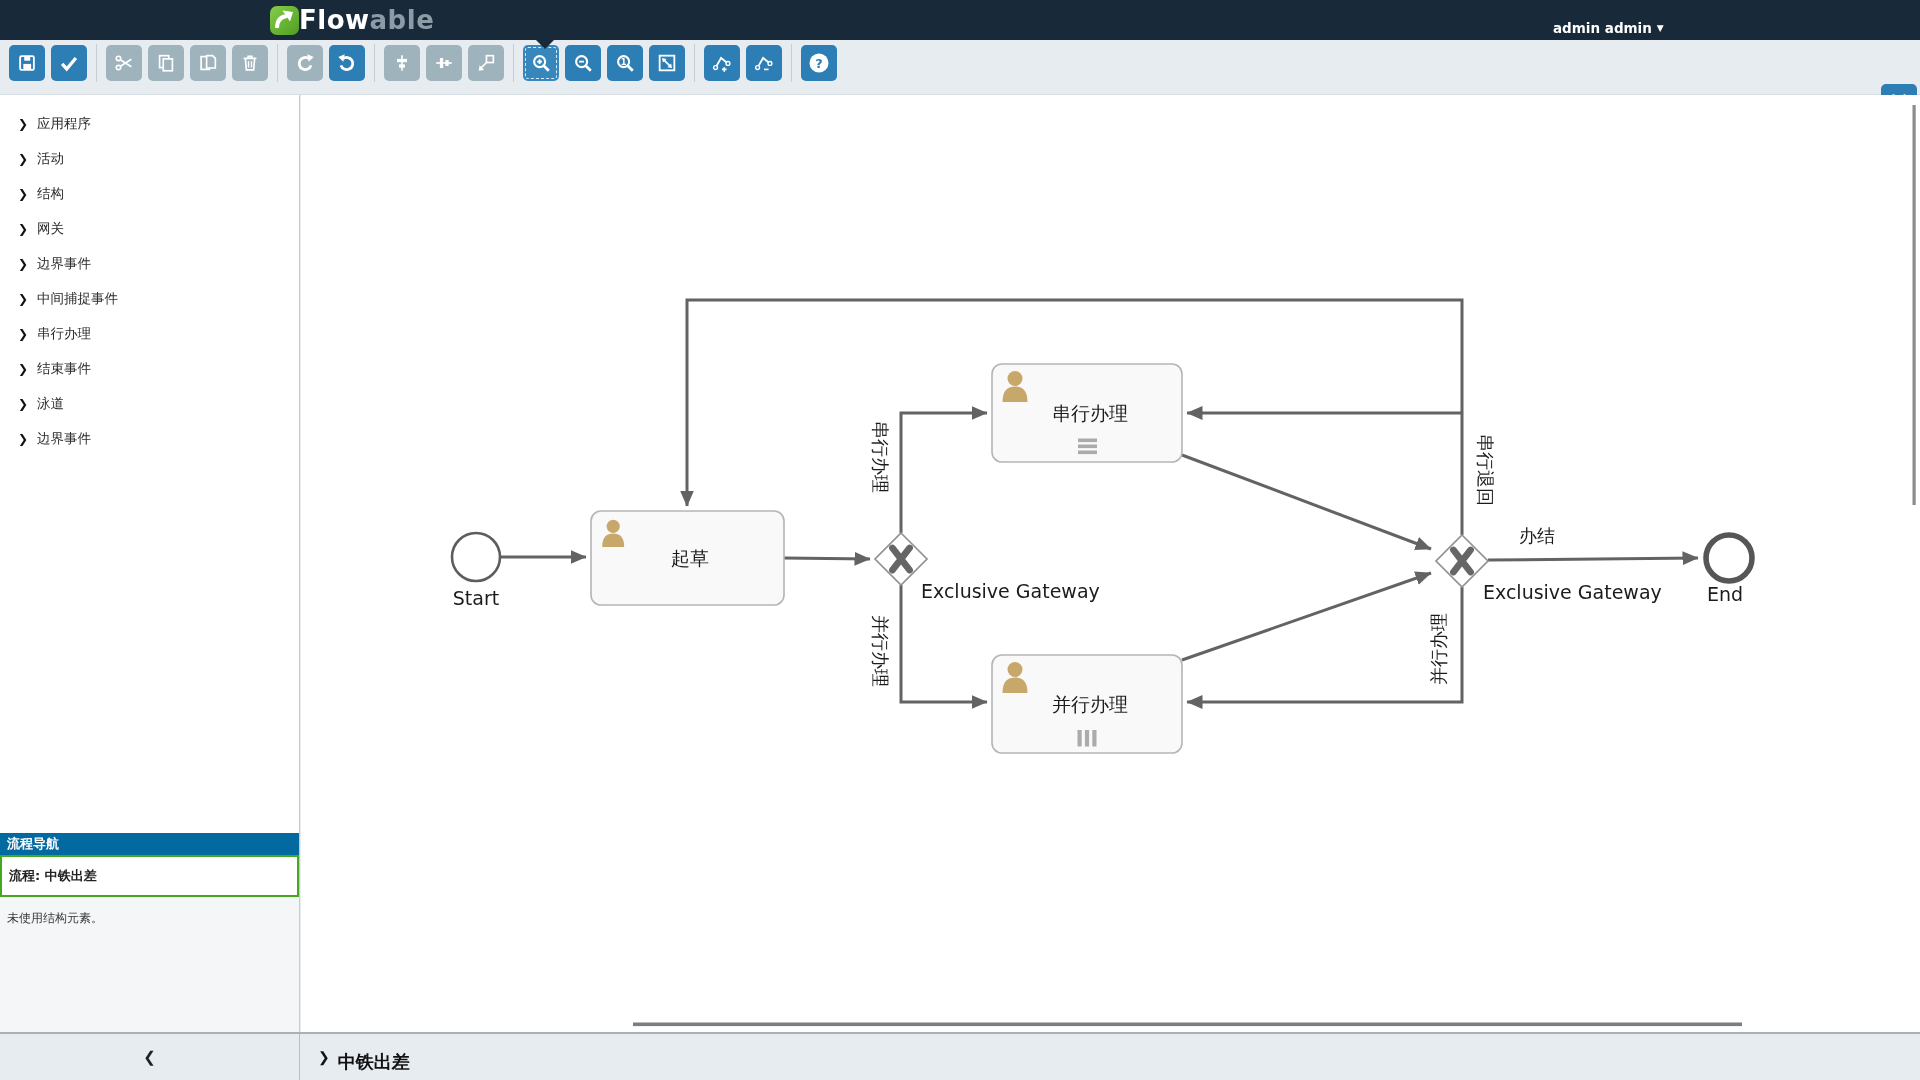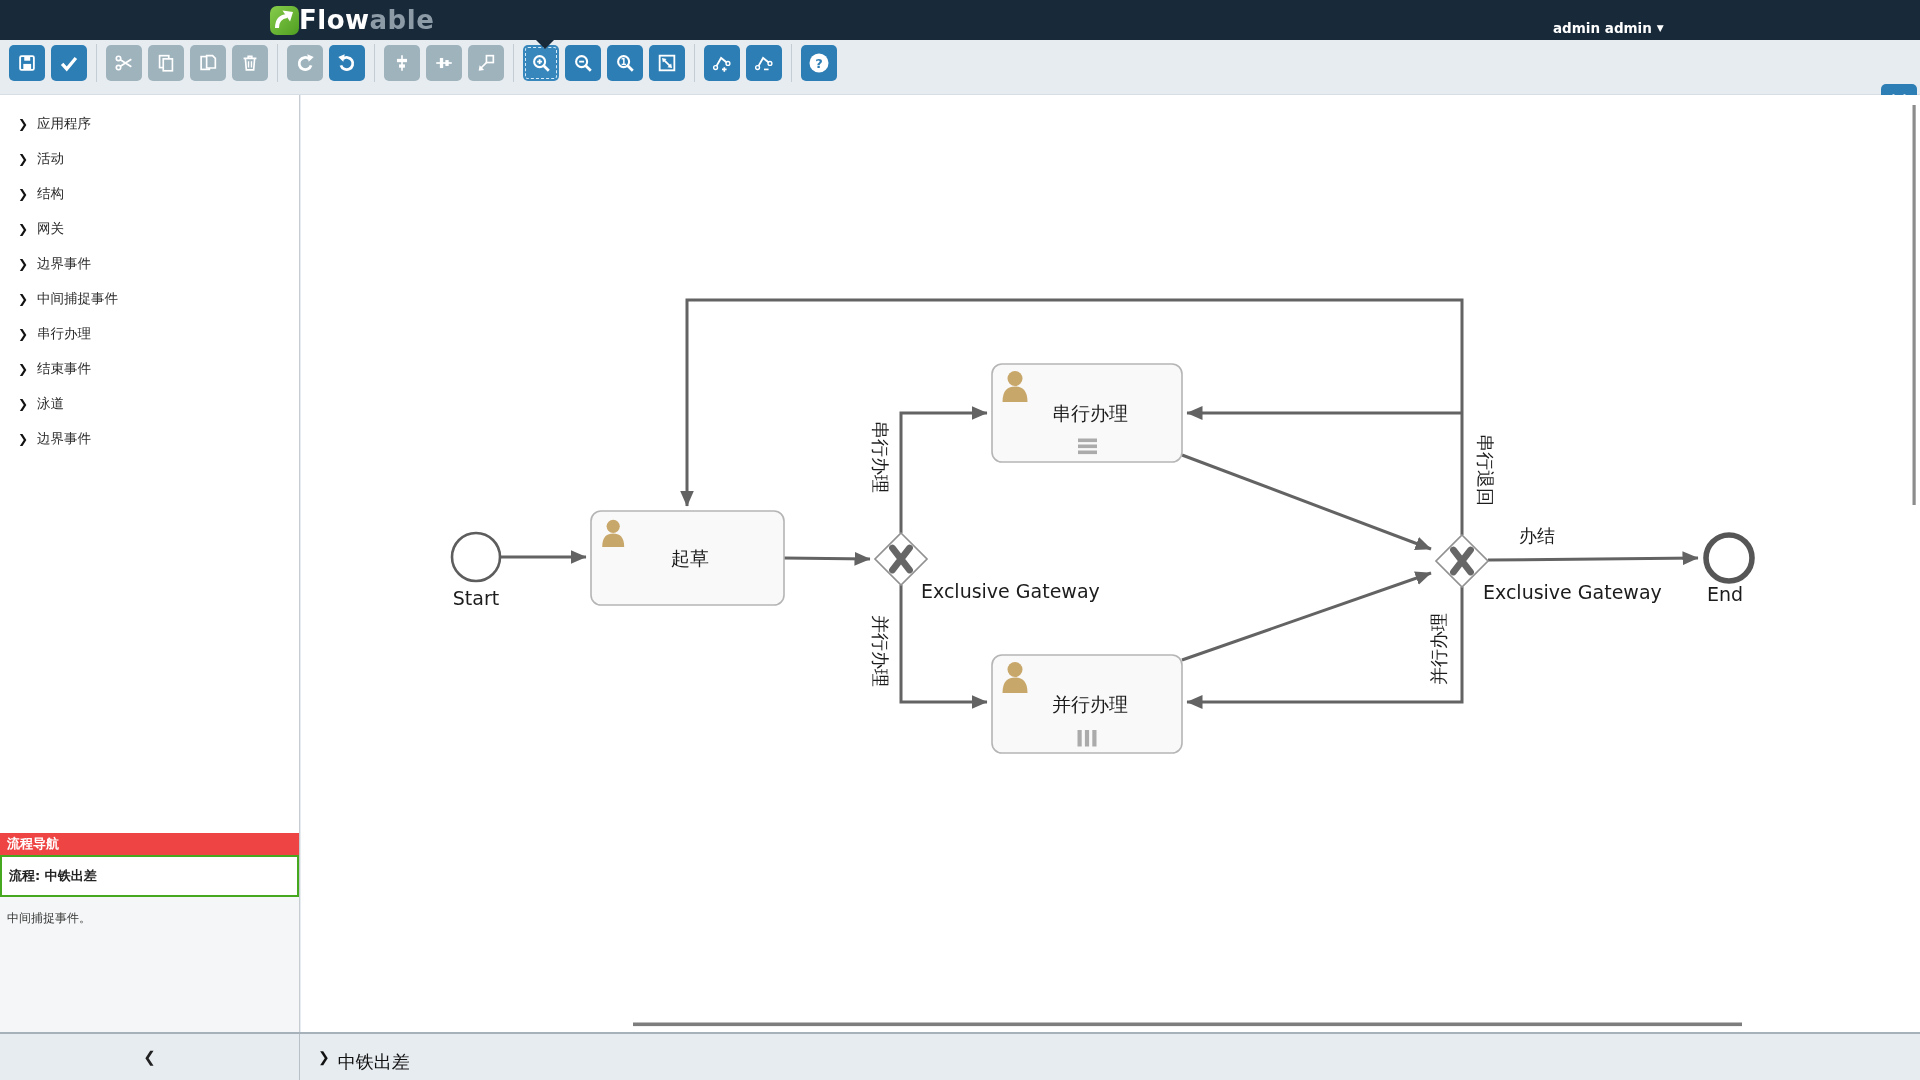--- a/index.html
+++ b/index.html
@@ -38,35 +38,35 @@
 
   
   .sidebar { position:absolute; left:0; top:95px; width:300px; height:937px;
     background:#ffffff; border-right:1px solid #c6ccd2; }
   .pal-item { position:absolute; left:18px; display:flex; align-items:center; gap:9px;
     font-size:13.5px; color:#2b2b2b; cursor:pointer; height:20px;}
   .pal-chev { font-size:12px; font-weight:bold; color:#111; }
 
   
   .nav-panel { position:absolute; left:0; top:833px; width:299px; height:199px; background:#f5f6f7; }
-  .nav-panel-header { height:22px; background:#ef4444; color:#fff; font-size:13px; font-weight:bold;
+  .nav-panel-header { height:22px; background:#0369a1; color:#fff; font-size:13px; font-weight:bold;
     display:flex; align-items:center; padding-left:7px; }
   .nav-panel-proc { height:42px; background:#fff; border:2px solid #46a81f; display:flex; align-items:center;
     padding-left:7px; font-size:13px; font-weight:bold; color:#222; cursor:pointer; }
   .nav-panel-note { padding:13px 0 0 7px; font-size:12px; color:#3a3a3a; }
 
   
   .footer { position:absolute; left:0; top:1032px; width:1920px; height:48px;
     background:#e7ecf1; border-top:2px solid #a7b1b9; }
   .footer-left { position:absolute; left:0; top:0; width:300px; height:46px;
     border-right:1px solid #b9c1c8; display:flex; align-items:center; justify-content:center; }
   .footer-collapse { font-size:15px; font-weight:bold; color:#222; cursor:pointer; }
   .footer-title-wrap { position:absolute; left:318px; top:0; height:46px; display:flex; align-items:center; gap:8px; }
   .footer-chev { font-size:14px; font-weight:bold; color:#111; }
-  .footer-title { font-size:18px; font-weight:normal; color:#111;margin-top:10px; }
+  .footer-title { font-size:18px; font-weight:bold; color:#111;margin-top:10px; }
 
   
   .canvas { position:absolute; left:301px; top:95px; width:1619px; height:937px; background:#ffffff; }
   svg text { font-family:"DejaVu Sans","Liberation Sans",sans-serif; }
 </style>
 </head>
 <body>
 
 <div class="navbar">
   <div class="logo">
@@ -261,21 +261,21 @@
       <span>泳道</span>
     </div>
   <div class="pal-item" style="top:334px">
       <span class="pal-chev">❯</span>
       <span>边界事件</span>
     </div>
 
   <div class="nav-panel" style="top:738px">
     <div class="nav-panel-header">流程导航</div>
     <div class="nav-panel-proc">流程: 中铁出差</div>
-    <div class="nav-panel-note">中间捕捉事件。</div>
+    <div class="nav-panel-note">未使用结构元素。</div>
   </div>
 </div>
 
 <div class="canvas">
 <svg width="1619" height="937" viewBox="301 95 1619 937">
   <defs>
     <marker id="arr" markerUnits="userSpaceOnUse" markerWidth="17" markerHeight="15" refX="15.5" refY="7" orient="auto">
       <path d="M0,0 L16,7 L0,14 Z" fill="#636363"></path>
     </marker>
     <g id="uicon" fill="#c8a76a">

